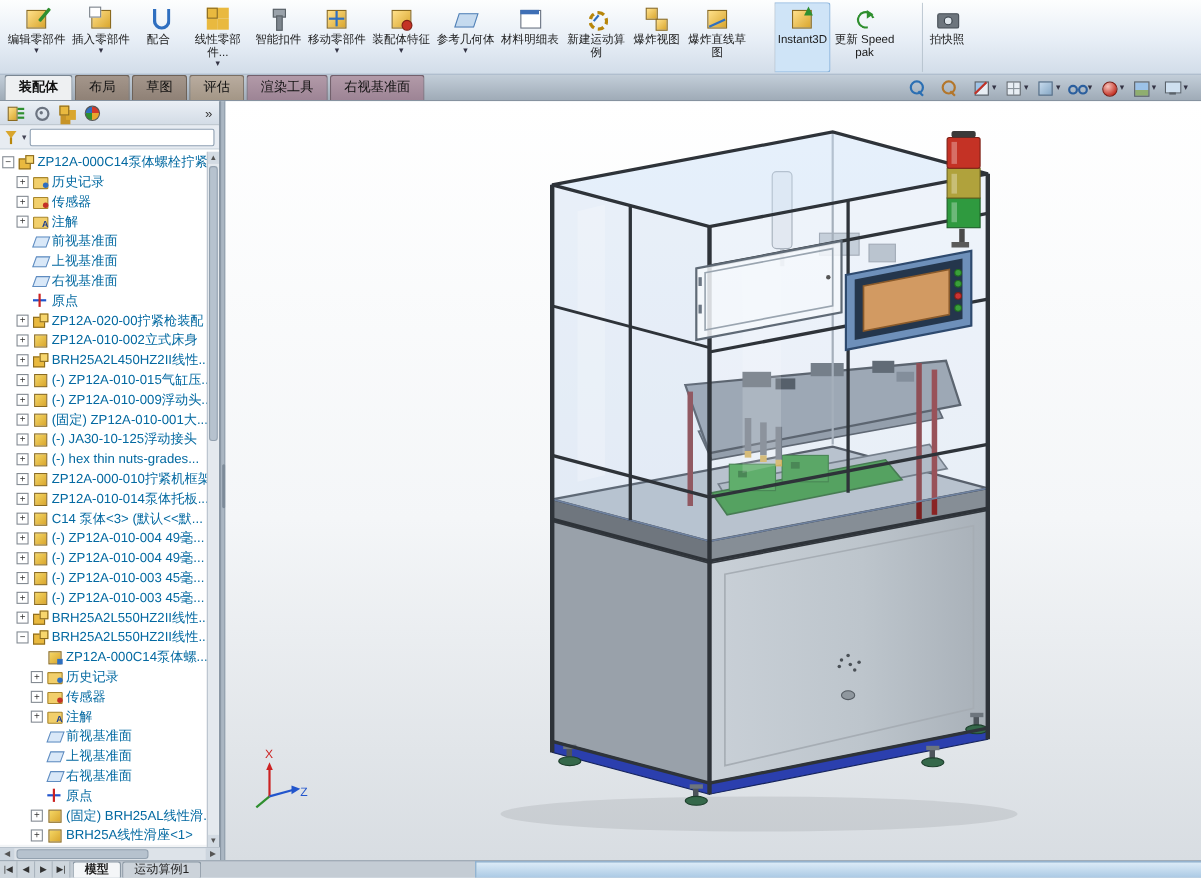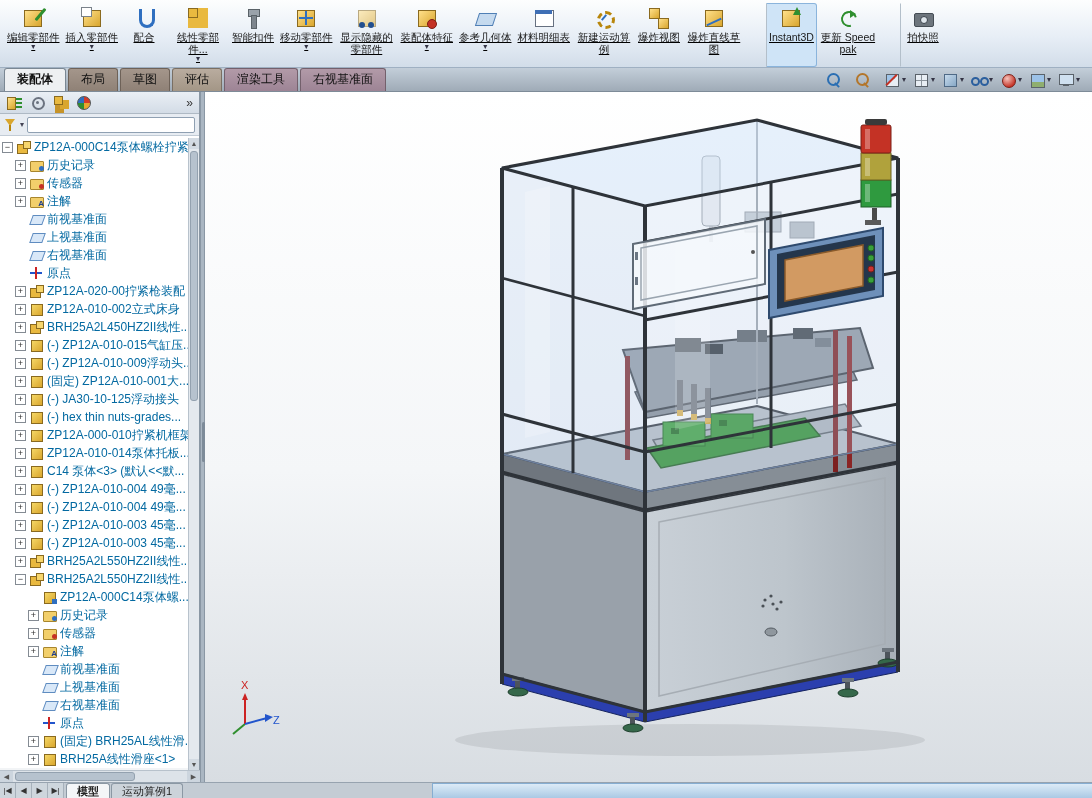--- a/index.html
+++ b/index.html
@@ -2,21 +2,21 @@
 <html><head>
 <meta charset="utf-8">
 <style>
   * { box-sizing: border-box; margin: 0; padding: 0; }
   html,body { width:1092px; height:798px; overflow:hidden; font-family:"Liberation Sans",sans-serif; background:#dfe6ee; }
   body { position:relative; }
 
   
   .cmdbar { position:absolute; top:0; left:0; width:1092px; height:68px;
     background:linear-gradient(#fdfefe,#e7eef6 55%,#d2dde9); border-bottom:1px solid #9fb0c2;
-    display:flex; align-items:flex-end; padding:2px 2px 0 4px;text-decoration:underline; }
+    display:flex; align-items:flex-start; padding:2px 2px 0 4px; }
   .tbtn { position:relative; min-width:46px; max-width:62px; height:64px; display:flex; flex-direction:column;
     align-items:center; padding:1px 2px; border:1px solid transparent; border-radius:3px; cursor:default; }
   .tbtn.active { background:#cfe4f7; border-color:#8ab4dc; }
   .tbtn.sep-before { border-left:1px solid #b3bfca; border-radius:0 3px 3px 0; margin-left:21px; }
   .tlabel { font-size:10.5px; line-height:12px; text-align:center; color:#1a1a1a; word-break:break-all; }
   .dd-arrow { visibility:hidden; font-size:8px; line-height:8px; color:#334; }
   .has-dd .dd-arrow { visibility:visible; }
 
   
   .ticon { width:26px; height:26px; position:relative; flex:none; }
@@ -177,25 +177,20 @@
     <div class="tbtn">
       <span class="ticon i-smart-fasteners"></span>
       <span class="tlabel">智能扣件</span>
       <span class="dd-arrow">▾</span>
     </div>
     <div class="tbtn has-dd">
       <span class="ticon i-move-component"></span>
       <span class="tlabel">移动零部件</span>
       <span class="dd-arrow">▾</span>
     </div>
-    <div class="tbtn">
-      <span class="ticon i-show-hidden-components"></span>
-      <span class="tlabel">显示隐藏的零部件</span>
-      <span class="dd-arrow">▾</span>
-    </div>
     <div class="tbtn has-dd">
       <span class="ticon i-assembly-features"></span>
       <span class="tlabel">装配体特征</span>
       <span class="dd-arrow">▾</span>
     </div>
     <div class="tbtn has-dd">
       <span class="ticon i-reference-geometry"></span>
       <span class="tlabel">参考几何体</span>
       <span class="dd-arrow">▾</span>
     </div>

